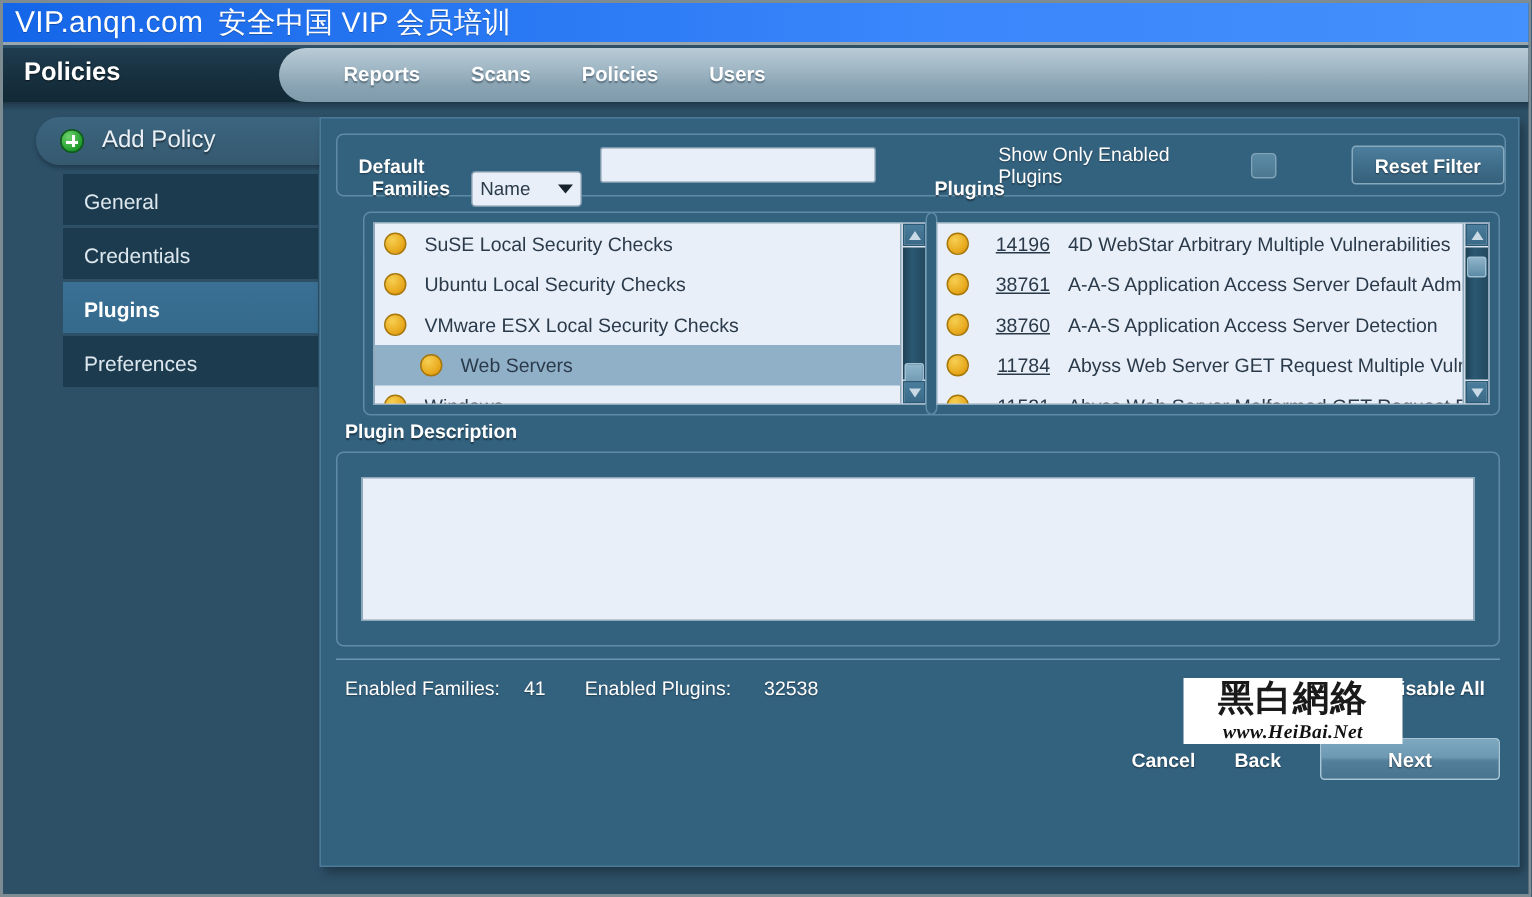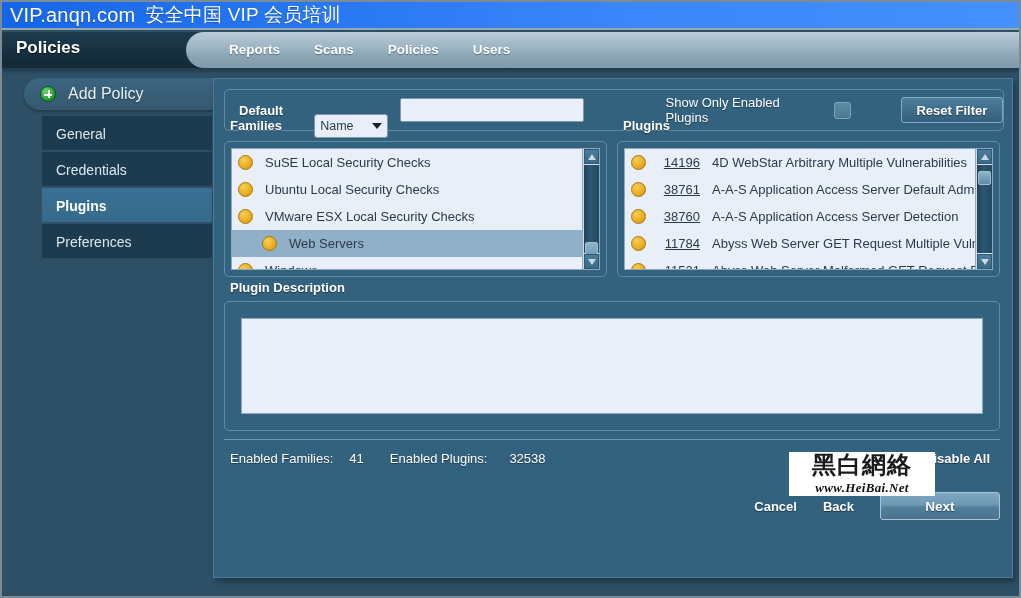--- a/index.html
+++ b/index.html
@@ -156,21 +156,21 @@
     color: #ffffff; font-size: 13px; font-weight: bold;
     display: flex; align-items: center; justify-content: center;
     cursor: pointer; text-shadow: 0 1px 1px rgba(0,0,0,.5);
   }
 
   
   .list-box {
     position: absolute; top: 62px; width: 383px; height: 136px;
     padding: 6px;
   }
-  .list-box.left { left: 10px; }
+  .list-box.left { left: 28px; }
   .list-box.right { left: 403px; }
   .list-title {
     position: absolute; top: -24px; left: 5px;
     color: #ffffff; font-size: 13px; font-weight: bold;
     text-shadow: 0 1px 1px rgba(0,0,0,.45);
   }
   .list-inner {
     position: relative; width: 100%; height: 100%;
     background: #e8eff8; border: 1px solid #8fa8bb;
     overflow: hidden;

